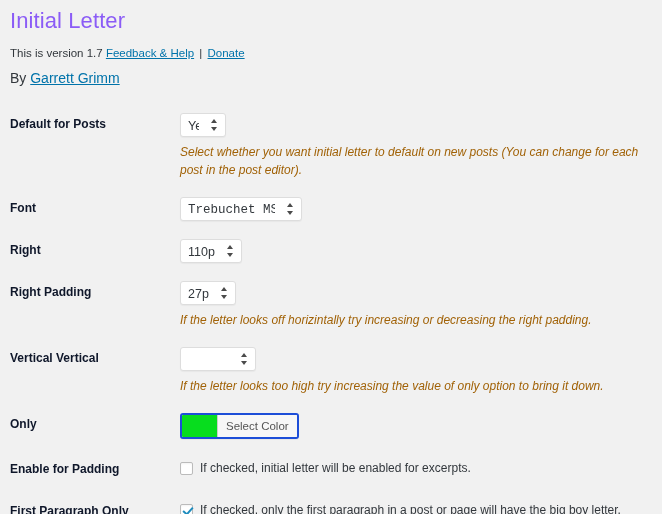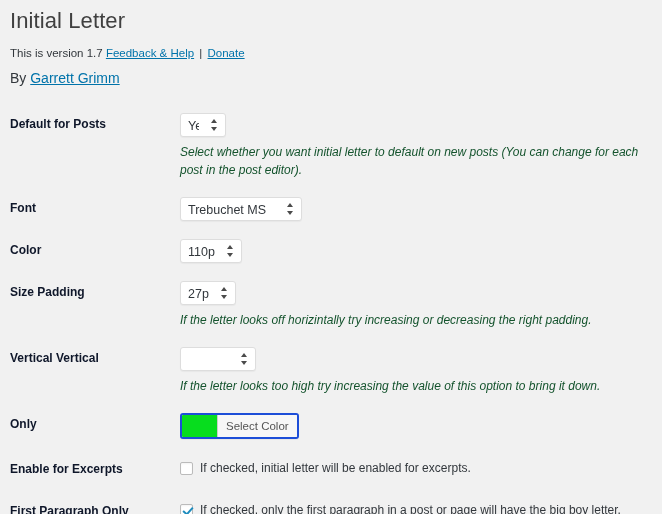--- a/index.html
+++ b/index.html
@@ -20,21 +20,21 @@
     width: 662px;
     height: 514px;
     box-sizing: border-box;
     padding: 0 10px;
   }
 
   
   .page-title {
     font-size: 22px;
     font-weight: 400;
-    color: #404040;
+    color: #8b5cf6;
     margin: 0;
     padding: 7px 0 4px 0;
     line-height: 1.3;
     letter-spacing: 0.1px;
   }
 
   .version-line {
     font-size: 11.5px;
     color: #32373c;
     margin: 0;
@@ -99,21 +99,21 @@
     border: 1px solid #ddd;
     border-radius: 3px;
     padding: 3px 26px 3px 7px;
     height: 24px;
     line-height: 18px;
     box-shadow: 0 1px 1px rgba(0,0,0,0.04);
     outline: none;
     cursor: pointer;
   }
   select.w-yes { width: 46px; }
-  select.w-font { width: 122px; }
+  select.w-font { width: 122px; font-family: Liberation Mono, monospace; }
   select.w-size { width: 62px; }
   select.w-pad { width: 56px; }
   select.w-valign { width: 62px; padding-left: 48px; }
 
   .arrows {
     position: absolute;
     right: 8px;
     top: 50%;
     transform: translateY(-50%);
     width: 7px;
@@ -134,21 +134,21 @@
   }
   .arrows .down {
     bottom: 1px;
     border-top: 4px solid #4a4a4a;
   }
 
   
   .description {
     font-style: italic;
     font-size: 12px;
-    color: #14532d;
+    color: #a16207;
     margin: 6px 0 0 0;
     line-height: 1.5;
   }
 
   
   .color-picker {
     display: inline-flex;
     align-items: stretch;
     border: 2px solid #1d4ed8;
     border-radius: 3px;
@@ -257,36 +257,36 @@
             </select>
             <span class="arrows">
                 <span class="up"></span>
                 <span class="down"></span>
               </span>
           </span>
         </td>
       </tr>
 
       <tr>
-        <th>Color</th>
+        <th>Right</th>
         <td>
           <span class="select-wrap">
             <select class="wp-select w-size">
               <option>110px</option>
             </select>
             <span class="arrows">
                 <span class="up"></span>
                 <span class="down"></span>
               </span>
           </span>
         </td>
       </tr>
 
       <tr>
-        <th>Size Padding</th>
+        <th>Right Padding</th>
         <td>
           <span class="select-wrap">
             <select class="wp-select w-pad">
               <option>27px</option>
             </select>
             <span class="arrows">
                 <span class="up"></span>
                 <span class="down"></span>
               </span>
           </span>
@@ -299,36 +299,36 @@
         <td>
           <span class="select-wrap">
             <select class="wp-select w-valign">
               <option>58px</option>
             </select>
             <span class="arrows">
                 <span class="up"></span>
                 <span class="down"></span>
               </span>
           </span>
-          <p class="description">If the letter looks too high try increasing the value of this option to bring it down.</p>
+          <p class="description">If the letter looks too high try increasing the value of only option to bring it down.</p>
         </td>
       </tr>
 
       <tr>
         <th>Only</th>
         <td>
           <span class="color-picker">
             <span class="color-swatch" id="color-swatch" style="background: rgb(7, 221, 30);"></span>
             <span class="color-btn-label">Select Color</span>
           </span>
         </td>
       </tr>
 
       <tr>
-        <th>Enable for Excerpts</th>
+        <th>Enable for Padding</th>
         <td>
           <span class="check-row">
             <span class="cbx"></span>
             <span class="check-label">If checked, initial letter will be enabled for excerpts.</span>
           </span>
         </td>
       </tr>
 
       <tr>
         <th>First Paragraph Only</th>

